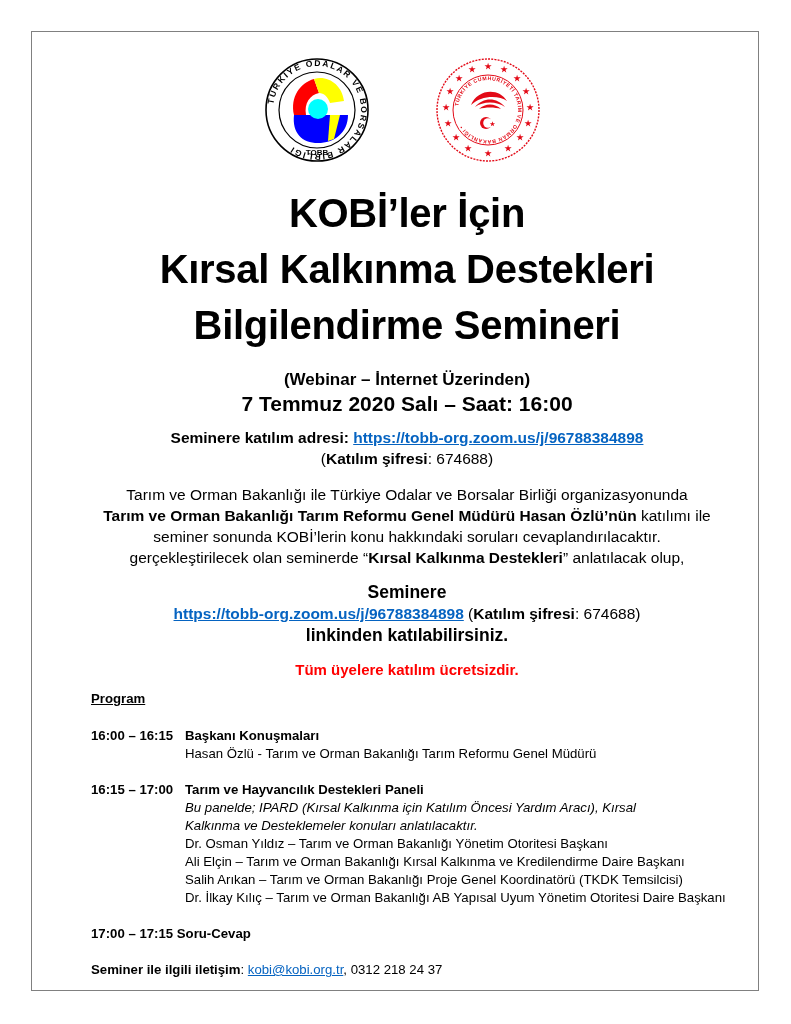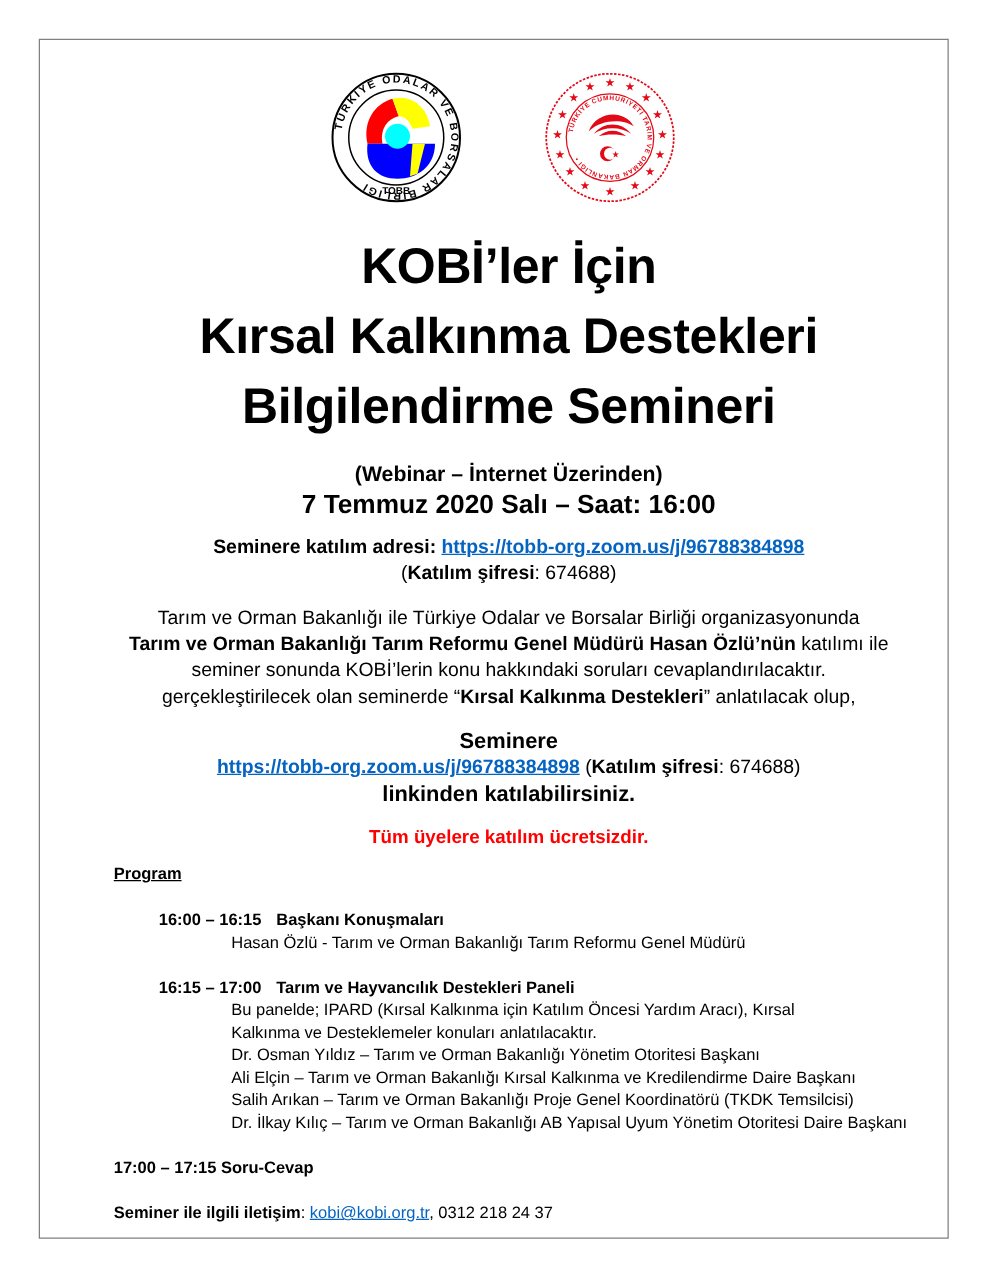--- a/index.html
+++ b/index.html
@@ -90,24 +90,24 @@
       line-height: 18px;
     }
     .program .heading {
       font-weight: bold;
       text-decoration: underline;
       margin-bottom: 19px;
       display: block;
     }
     .slot { margin-bottom: 18px; }
     .row { display: flex; }
-    .time { width: 94px; font-weight: bold; flex: none; white-space: nowrap; margin-left: 36px; }
+    .time { width: 94px; font-weight: bold; flex: none; white-space: nowrap; }
     .title { font-weight: bold; }
     .line { padding-left: 94px; white-space: nowrap; }
-    .italic { }
+    .italic { font-style: italic; }
     .contact { margin-top: 8px; }
     .contact b { font-weight: bold; }
     svg text { font-family: "Liberation Sans", sans-serif; font-weight: bold; }
   </style>
 </head>
 <body>
 
 <div class="frame"></div>
 
 <div class="logos">

